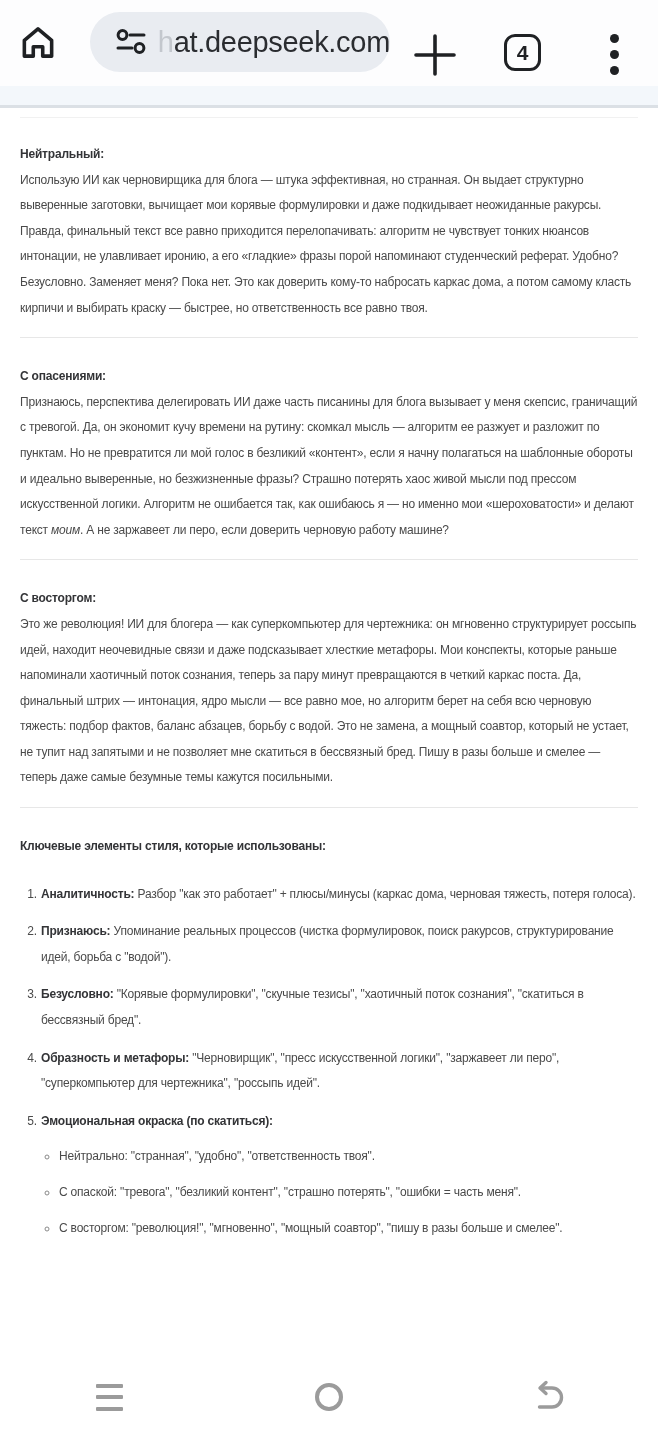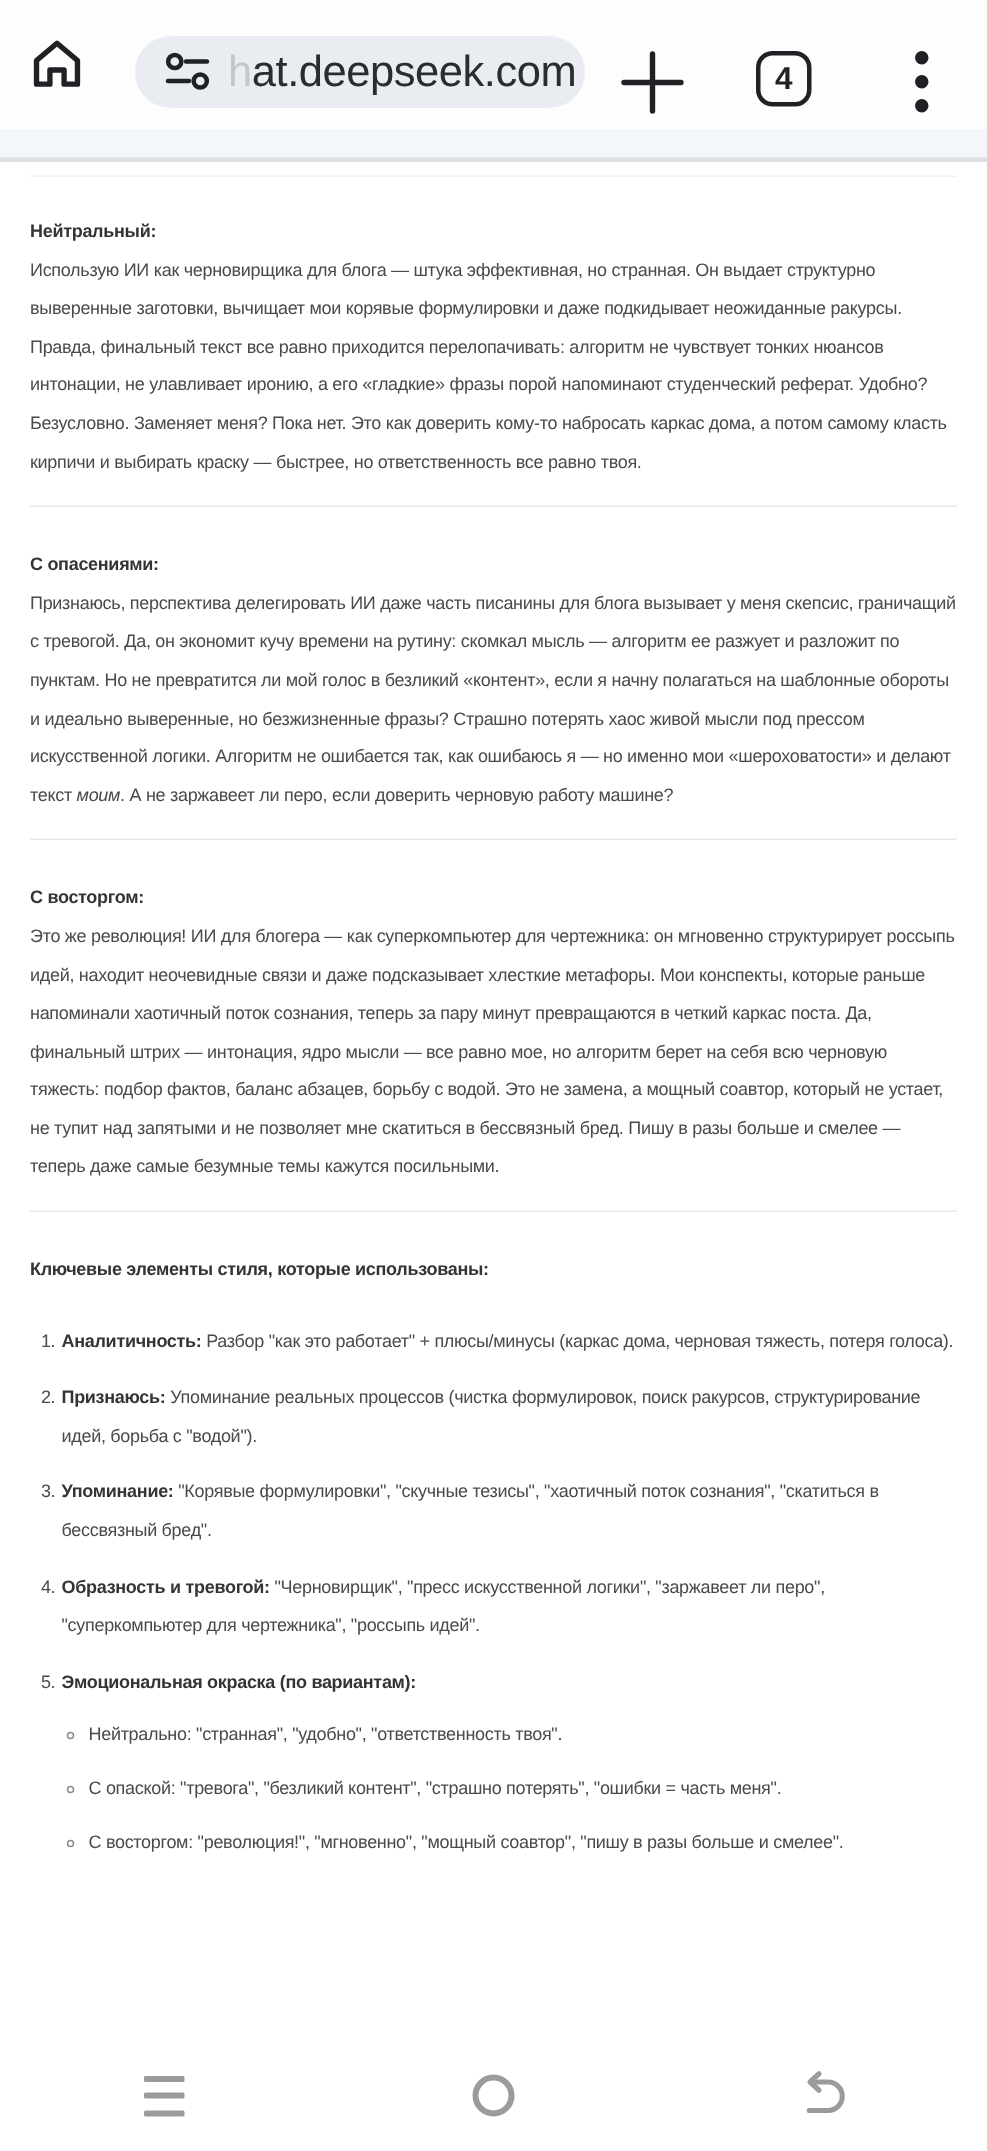--- a/index.html
+++ b/index.html
@@ -9,23 +9,23 @@
     font-family:"Liberation Sans","DejaVu Sans",sans-serif;
     -webkit-font-smoothing:antialiased;
   }
   
   .browser-bar{
     position:absolute;top:0;left:0;width:658px;height:86px;
     background:#fdfdfe;display:flex;align-items:center;z-index:5;
   }
   .home-btn{width:44px;height:44px;margin-left:16px;display:flex;align-items:center;justify-content:center;}
   .url-pill{
-    position:absolute;left:90px;top:24px;width:300px;height:48px;
+    position:absolute;left:90px;top:12px;width:300px;height:60px;
     background:#e9ecf1;border-radius:30px;display:flex;align-items:center;
-    padding:0 0 0 18px;box-sizing:border-box;overflow:hidden;
+    padding:0 0 0 18px;box-sizing:border-box;overflow:hidden;justify-content:flex-end;
   }
   .tune-wrap{width:34px;height:34px;flex:0 0 auto;display:flex;align-items:center;justify-content:center;}
   .url-text{
     font-size:29px;color:#2a2c30;margin-left:10px;white-space:nowrap;letter-spacing:-0.3px;
   }
   .url-text .ghost{color:#c3c7cd;}
   .plus-btn{position:absolute;left:412px;top:32px;width:46px;height:46px;display:flex;align-items:center;justify-content:center;}
   .tab-btn{position:absolute;left:504px;top:34px;}
   .tab-box{
     width:37px;height:37px;border:3.5px solid #1f2124;border-radius:11px;
@@ -131,25 +131,25 @@
   </section>
 </div>
 
   <p class="key-h"><strong>Ключевые элементы стиля, которые использованы:</strong></p>
 
   <ol class="key-list" id="key-list">
   <li><b class="term">Аналитичность:</b><span class="item-text"> Разбор "как это работает" + плюсы/минусы (каркас дома, черновая тяжесть, потеря голоса).</span></li>
 
   <li><b class="term">Признаюсь:</b><span class="item-text"> Упоминание реальных процессов (чистка формулировок, поиск ракурсов, структурирование идей, борьба с "водой").</span></li>
 
-  <li><b class="term">Упоминание:</b><span class="item-text"> "Корявые формулировки", "скучные тезисы", "хаотичный поток сознания", "скатиться в бессвязный бред".</span></li>
+  <li><b class="term">Безусловно:</b><span class="item-text"> "Корявые формулировки", "скучные тезисы", "хаотичный поток сознания", "скатиться в бессвязный бред".</span></li>
 
-  <li><b class="term">Образность и тревогой:</b><span class="item-text"> "Черновирщик", "пресс искусственной логики", "заржавеет ли перо", "суперкомпьютер для чертежника", "россыпь идей".</span></li>
+  <li><b class="term">Образность и метафоры:</b><span class="item-text"> "Черновирщик", "пресс искусственной логики", "заржавеет ли перо", "суперкомпьютер для чертежника", "россыпь идей".</span></li>
 
-  <li><b class="term">Эмоциональная окраска (по вариантам):</b><span class="item-text"></span><ul class="sublist">
+  <li><b class="term">Эмоциональная окраска (по скатиться):</b><span class="item-text"></span><ul class="sublist">
           <li>Нейтрально: "странная", "удобно", "ответственность твоя".</li>
           <li>С опаской: "тревога", "безликий контент", "страшно потерять", "ошибки = часть меня".</li>
           <li>С восторгом: "революция!", "мгновенно", "мощный соавтор", "пишу в разы больше и смелее".</li>
         </ul></li>
 
 </ol>
 </div>
 
 <div class="nav-bar">
   <div class="nav-slot">

